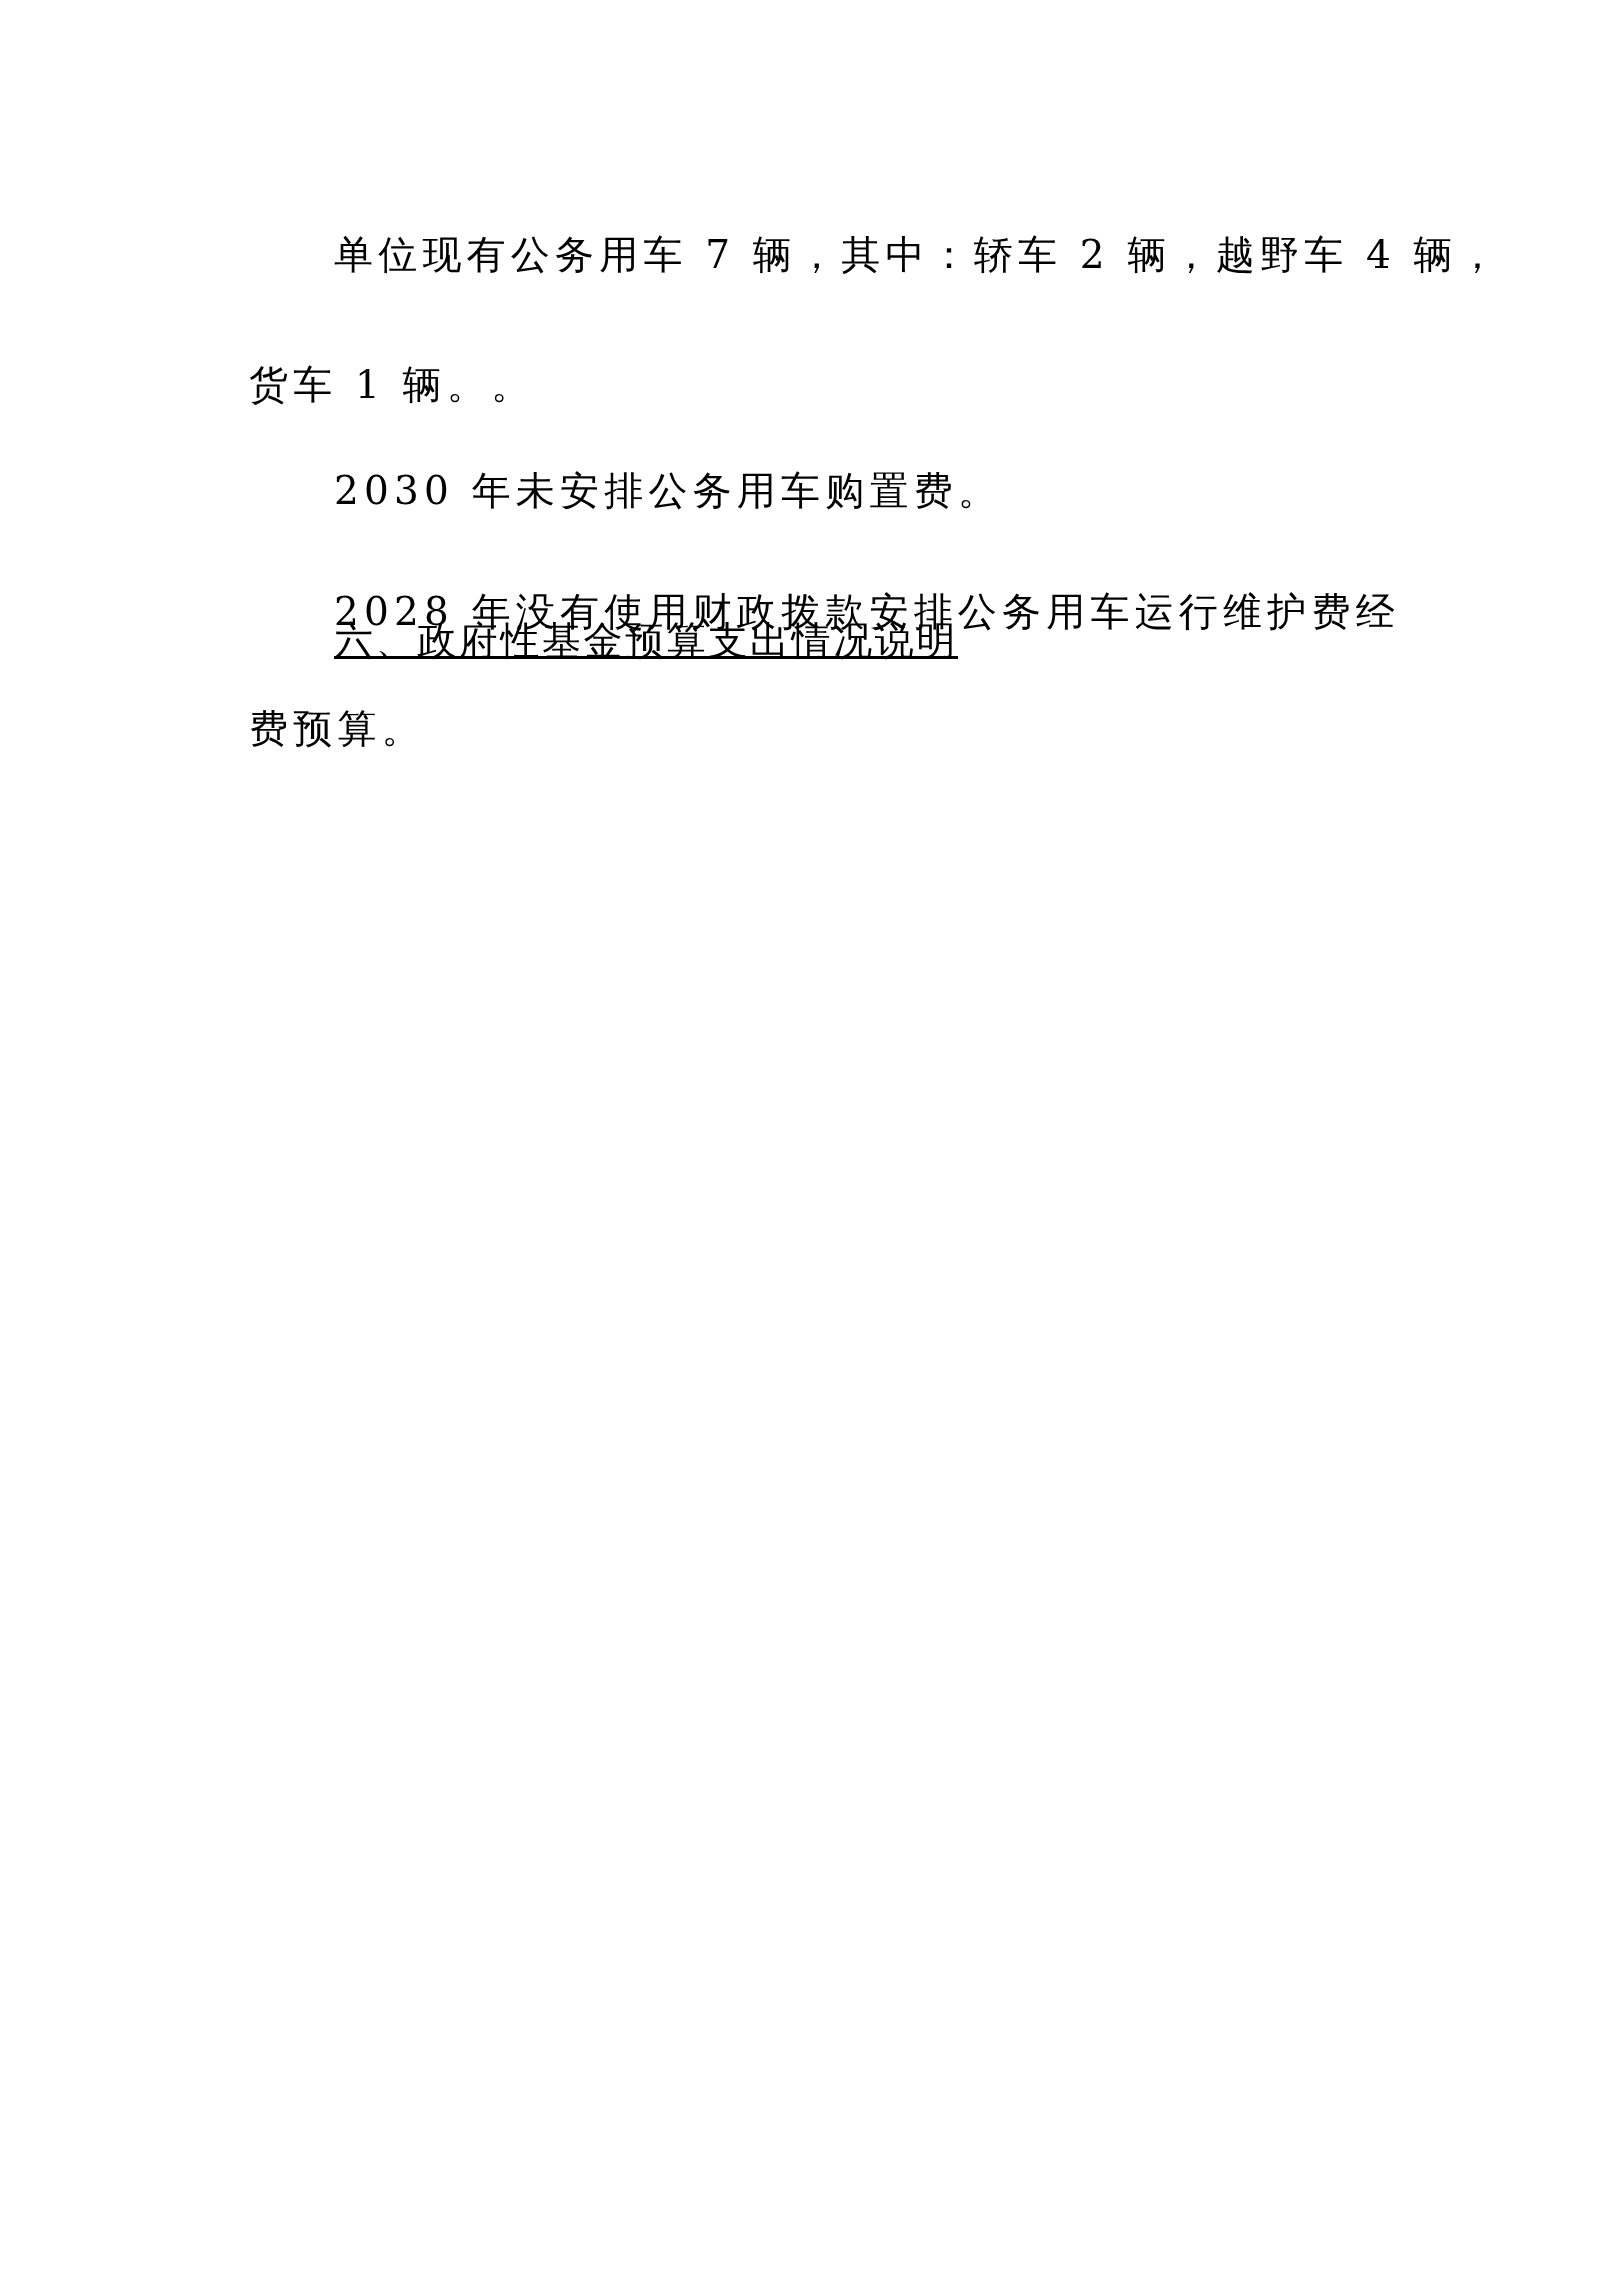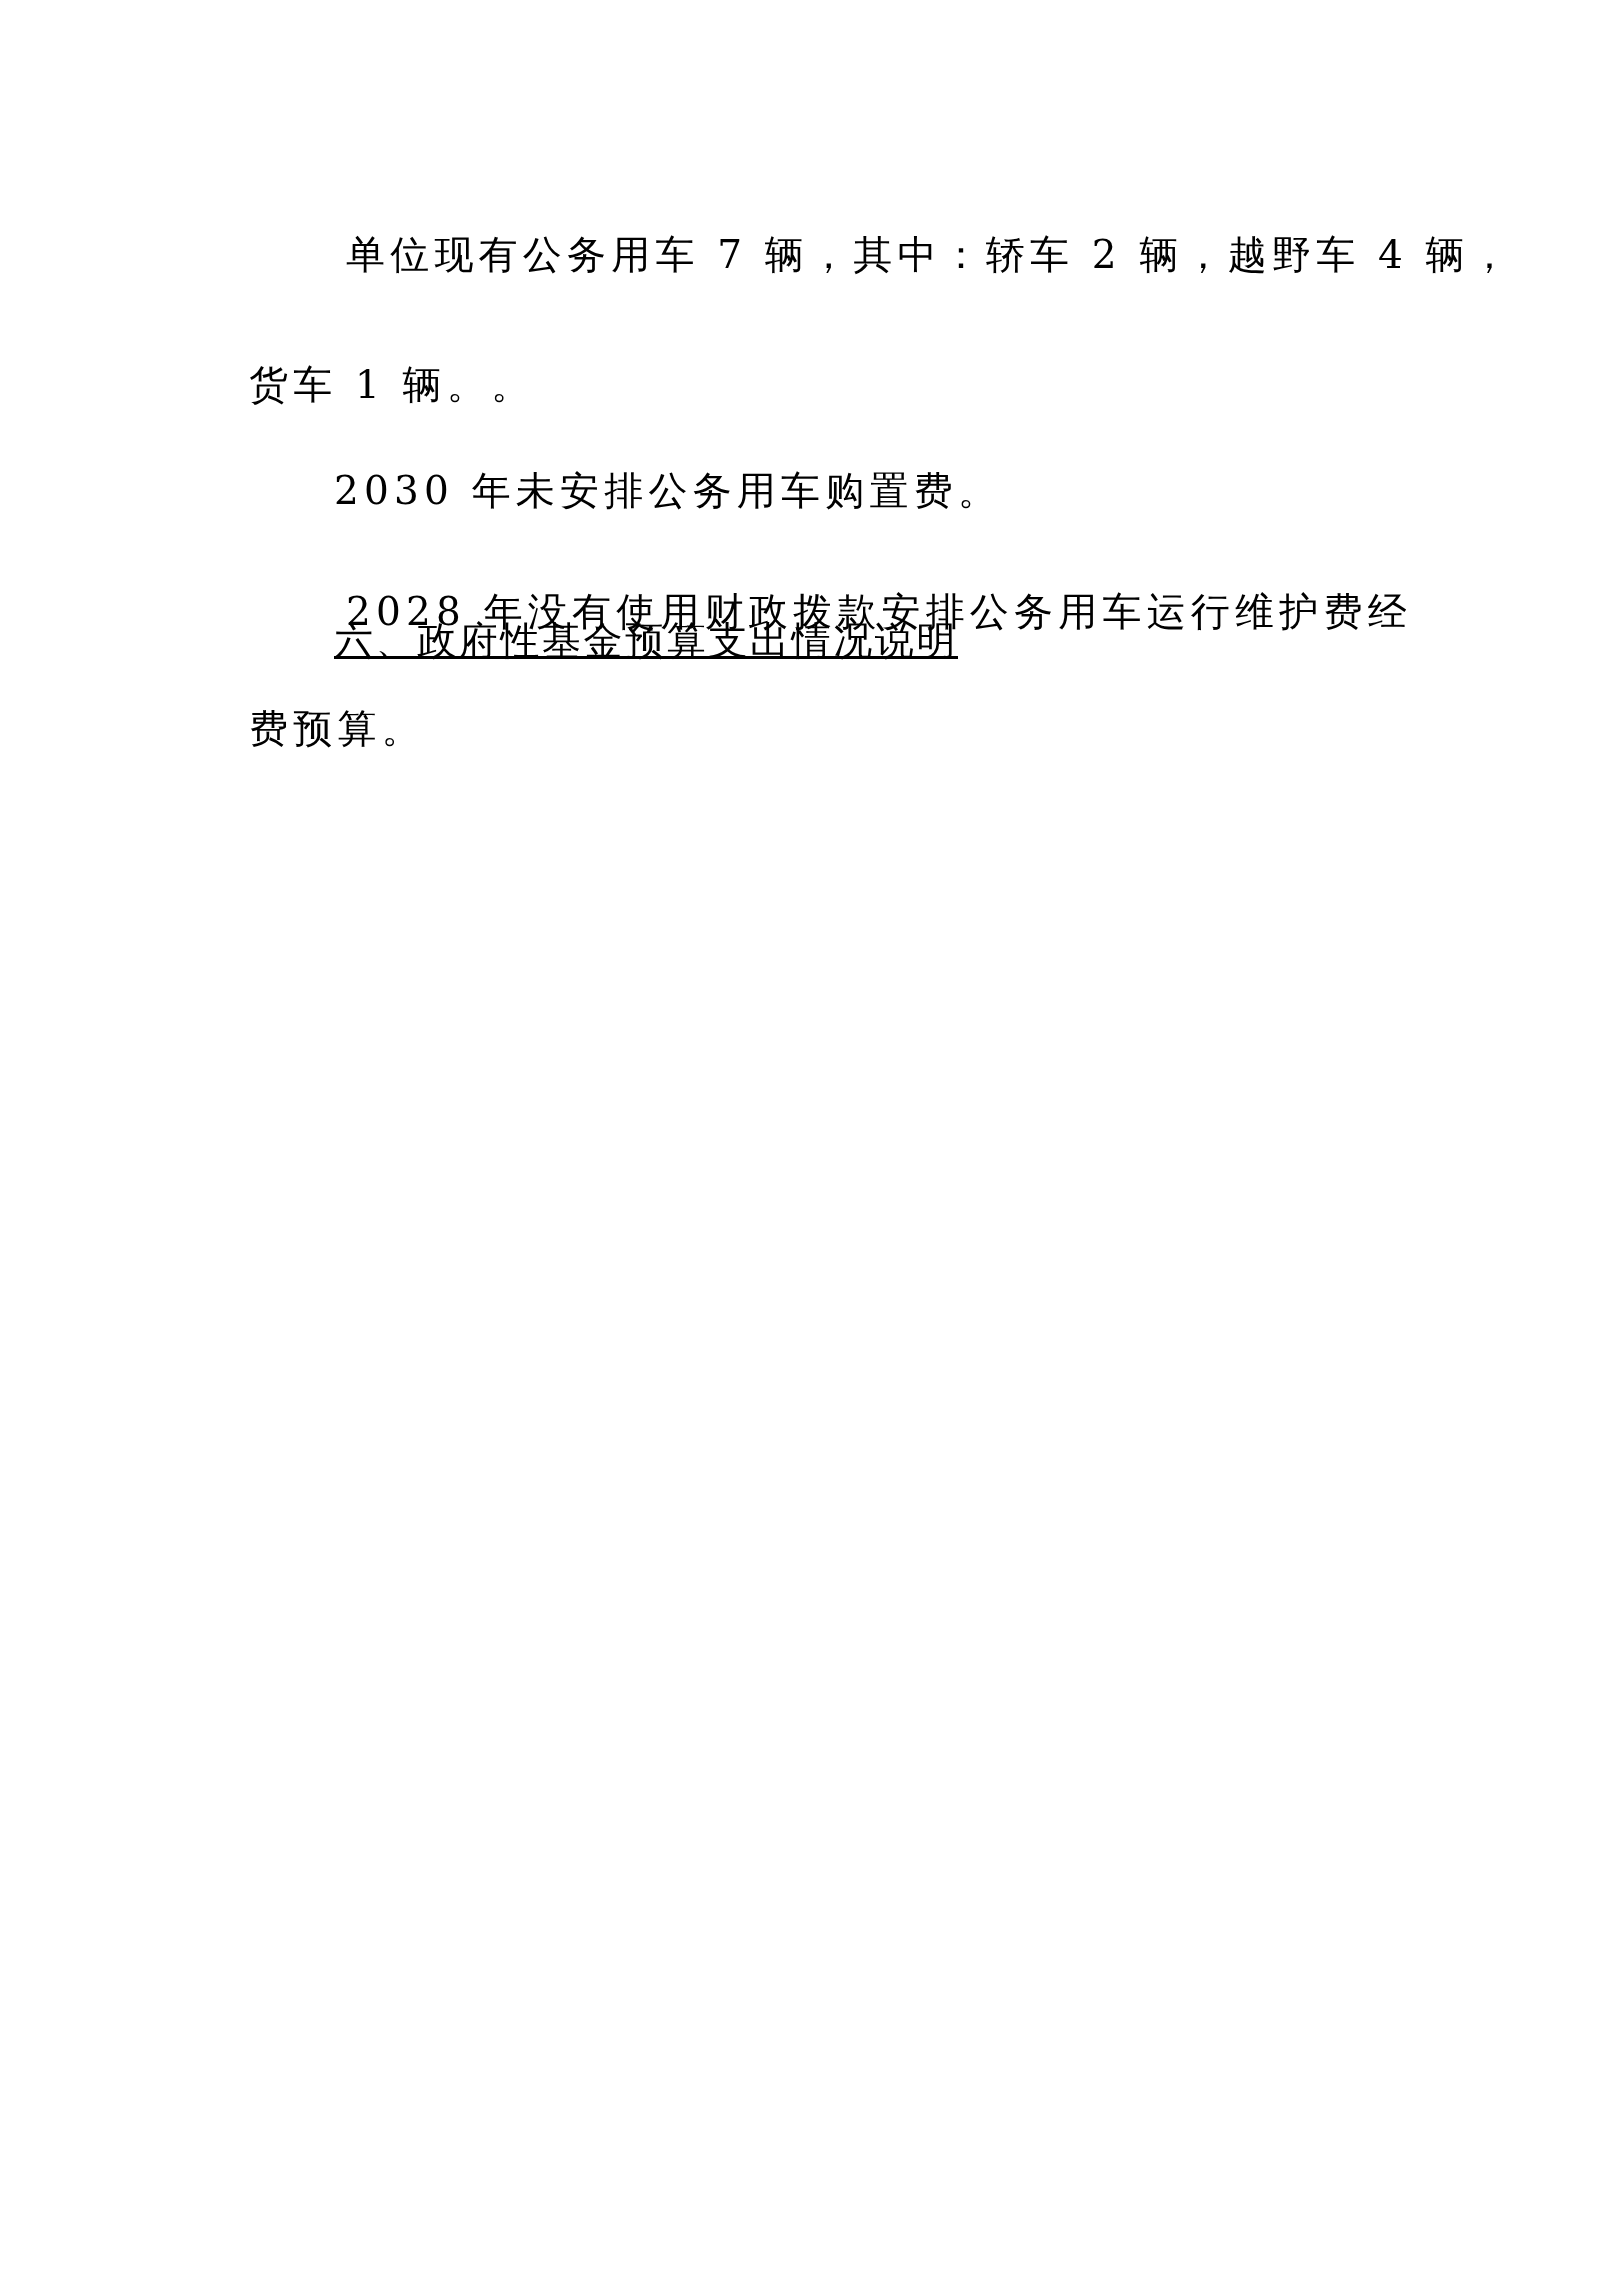--- a/index.html
+++ b/index.html
@@ -3,21 +3,21 @@
 <meta charset="utf-8">
 <style>
   html, body { margin:0; padding:0; background:#ffffff; }
   body { width:1623px; height:2295px; position:relative; overflow:hidden;
          font-family:"DejaVu Serif","Liberation Serif",serif; color:#000; }
   .page { position:absolute; left:249px; top:0; width:1136px; }
   .line { position:absolute; left:0; white-space:nowrap; font-size:39px; line-height:52px; letter-spacing:5.2px; }
   .indent { left:85px; }
   .h1 { font-family:"DejaVu Sans","Liberation Sans",sans-serif; letter-spacing:2.6px;text-decoration:underline; }
   .just { width:1136px; text-align:justify; text-align-last:justify; }
-  .just.indent { width:1051px;margin-left:12px; }
+  .just.indent { width:1051px; }
 </style>
 </head>
 <body>
 
 <div class="page">
 
   <div class="line indent just" style="top:229px">单位现有公务用车 7 辆，其中：轿车 2 辆，越野车 4 辆，</div>
   <div class="line" style="top:359px">货车 1 辆。。</div>
 
   <div class="line indent" style="top:465px">2030 年未安排公务用车购置费。</div>

